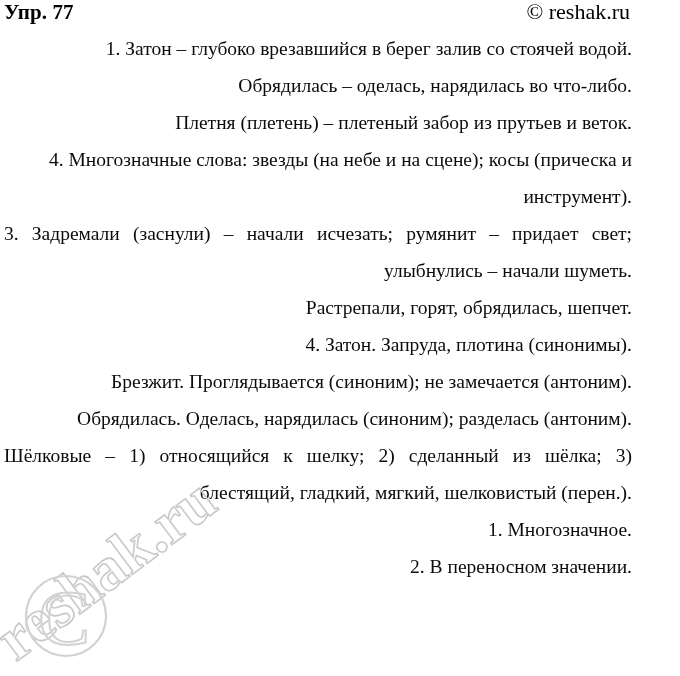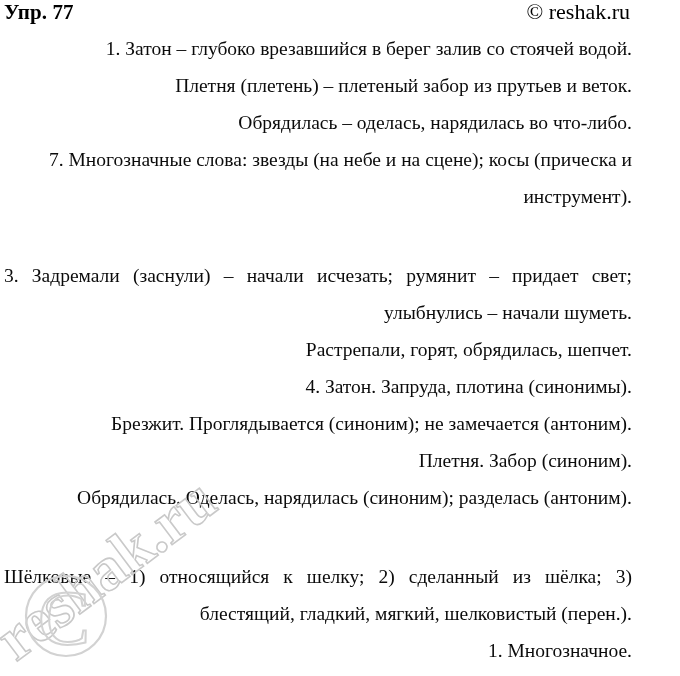--- a/index.html
+++ b/index.html
@@ -59,21 +59,20 @@
     height: 37px;
     white-space: nowrap;
     text-align: right;
     color: #0b0b0b;
   }
   
   .line.justify {
     text-align: justify;
     text-align-last: justify;
     white-space: normal;
-    margin-top: 42px;
   }
 
   
   .watermark {
     position: absolute;
     left: 8px;
     top: 498px;
     width: 300px;
     height: 170px;
     pointer-events: none;
@@ -106,30 +105,29 @@
 
 <div class="page">
 
   <div class="header">
     <div class="exercise-title">Упр. 77</div>
     <div class="copyright">© reshak.ru</div>
   </div>
 
   <div class="body-text">
       <div class="line">1. Затон – глубоко врезавшийся в берег залив со стоячей водой.</div>
+      <div class="line">Обрядилась – оделась, нарядилась во что-либо.</div>
       <div class="line">Плетня (плетень) – плетеный забор из прутьев и веток.</div>
-      <div class="line">Обрядилась – оделась, нарядилась во что-либо.</div>
-      <div class="line">7. Многозначные слова: звезды (на небе и на сцене); косы (прическа и</div>
+      <div class="line">4. Многозначные слова: звезды (на небе и на сцене); косы (прическа и</div>
       <div class="line">инструмент).</div>
       <div class="line justify">3. Задремали (заснули) – начали исчезать; румянит – придает свет;</div>
       <div class="line">улыбнулись – начали шуметь.</div>
       <div class="line">Растрепали, горят, обрядилась, шепчет.</div>
       <div class="line">4. Затон. Запруда, плотина (синонимы).</div>
       <div class="line">Брезжит. Проглядывается (синоним); не замечается (антоним).</div>
-      <div class="line">Плетня. Забор (синоним).</div>
       <div class="line">Обрядилась. Оделась, нарядилась (синоним); разделась (антоним).</div>
       <div class="line justify">Шёлковые – 1) относящийся к шелку; 2) сделанный из шёлка; 3)</div>
       <div class="line">блестящий, гладкий, мягкий, шелковистый (перен.).</div>
       <div class="line">1. Многозначное.</div>
       <div class="line">2. В переносном значении.</div>
     </div>
 
   <div class="watermark">
     <svg width="300" height="170" viewBox="0 0 300 170" aria-hidden="true">
       <g transform="rotate(-37 70 120)">

